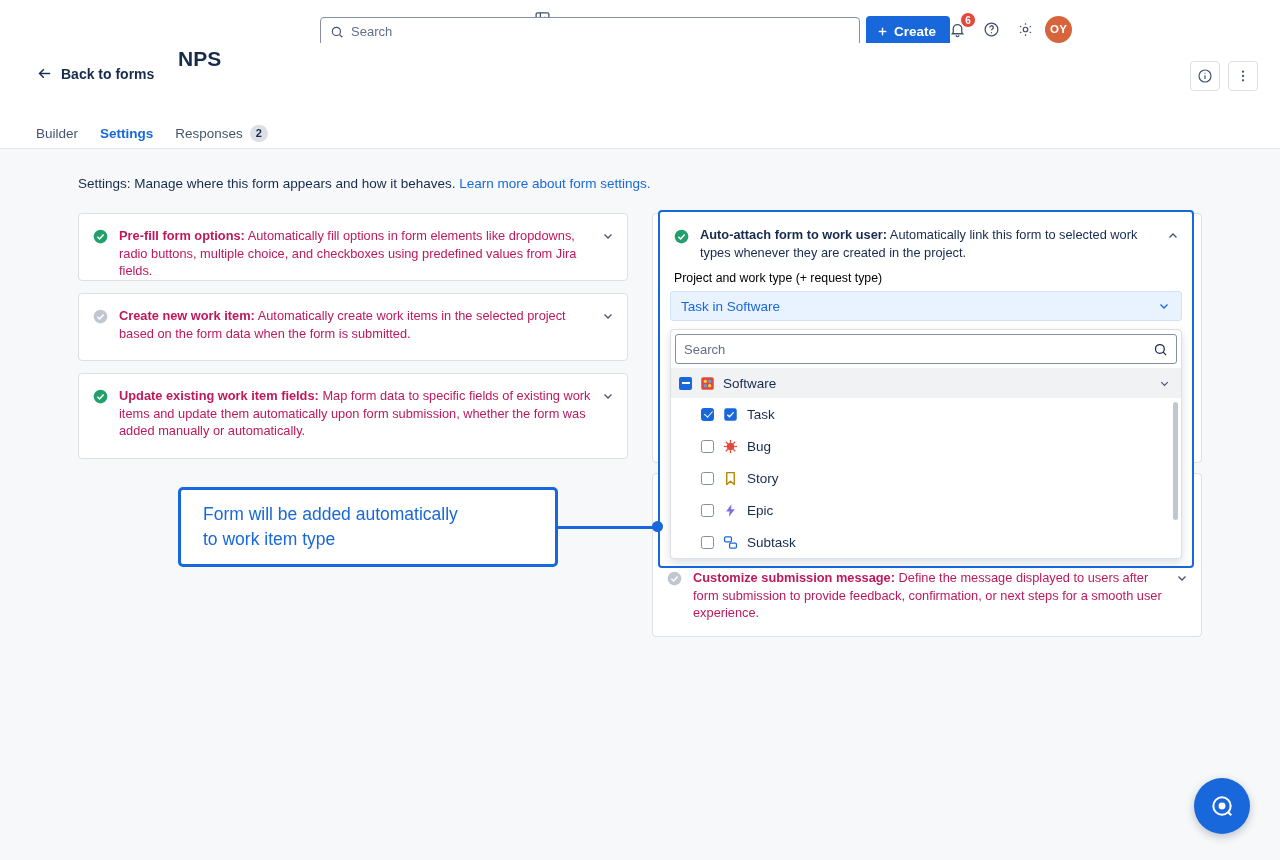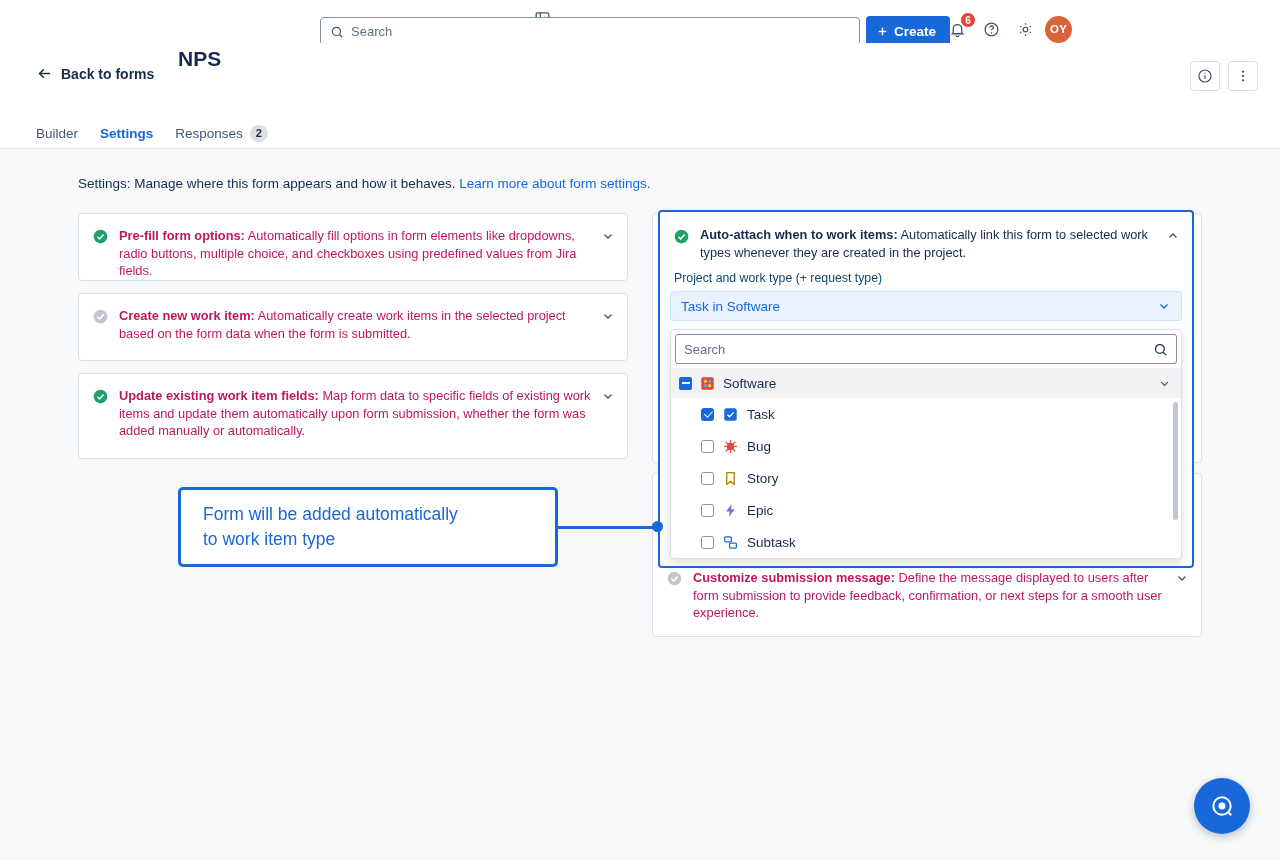--- a/index.html
+++ b/index.html
@@ -124,21 +124,21 @@
   
   .autoattach {
     position: absolute; left: 658px; top: 210px; width: 536px; height: 358px;
     background: #fff; border: 2px solid #1868db; border-radius: 4px; z-index: 6;
   }
   .aa-head { position: relative; padding: 14px 40px 10px 40px; }
   .aa-head .tick { position: absolute; left: 14px; top: 17px; }
   .aa-head .chev { position: absolute; right: 12px; top: 17px; color: #44546f; }
   .aa-text { font-size: 12.8px; line-height: 17.5px; color: #172b4d; }
   .aa-text b { font-weight: 700; }
-  .aa-label { font-size: 12.3px; color: #0c4a6e; padding: 0 0 6px 14px; }
+  .aa-label { font-size: 12.3px; color: #000000; padding: 0 0 6px 14px; }
 
   .select-field {
     margin: 0 10px; height: 30px; background: #e9f2ff; border: 1px solid #cfe1fd; border-radius: 3px;
     display: flex; align-items: center; justify-content: space-between; padding: 0 10px;
     color: #1868db; font-size: 13.5px; cursor: pointer;
   }
   .dropdown {
     margin: 8px 10px 0; border: 1px solid #dcdfe4; border-radius: 4px; background: #fff;
     box-shadow: 0 4px 8px rgba(9,30,66,.14);
   }
@@ -398,21 +398,21 @@
 
   <div class="autoattach">
     <div class="aa-head">
       <span class="tick">
         <svg width="15" height="15" viewBox="0 0 24 24">
             <circle cx="12" cy="12" r="11" fill="#22a06b"></circle>
           <polyline points="7,12.4 10.6,16 17,8.8" fill="none" stroke="#fff" stroke-width="2.4"></polyline>
           </svg>
       </span>
       <div class="aa-text">
-        <b>Auto-attach when to work items:</b><span> Automatically link this form to selected work types whenever they are created in the project.</span>
+        <b>Auto-attach form to work user:</b><span> Automatically link this form to selected work types whenever they are created in the project.</span>
       </div>
       <span class="chev">
         <svg width="14" height="14" viewBox="0 0 24 24" fill="none" stroke="currentColor" stroke-width="2.2">
             <polyline points="6,14.5 12,8.5 18,14.5"></polyline>
           </svg>
       </span>
     </div>
 
     <div class="aa-label">Project and work type (+ request type)</div>
 

